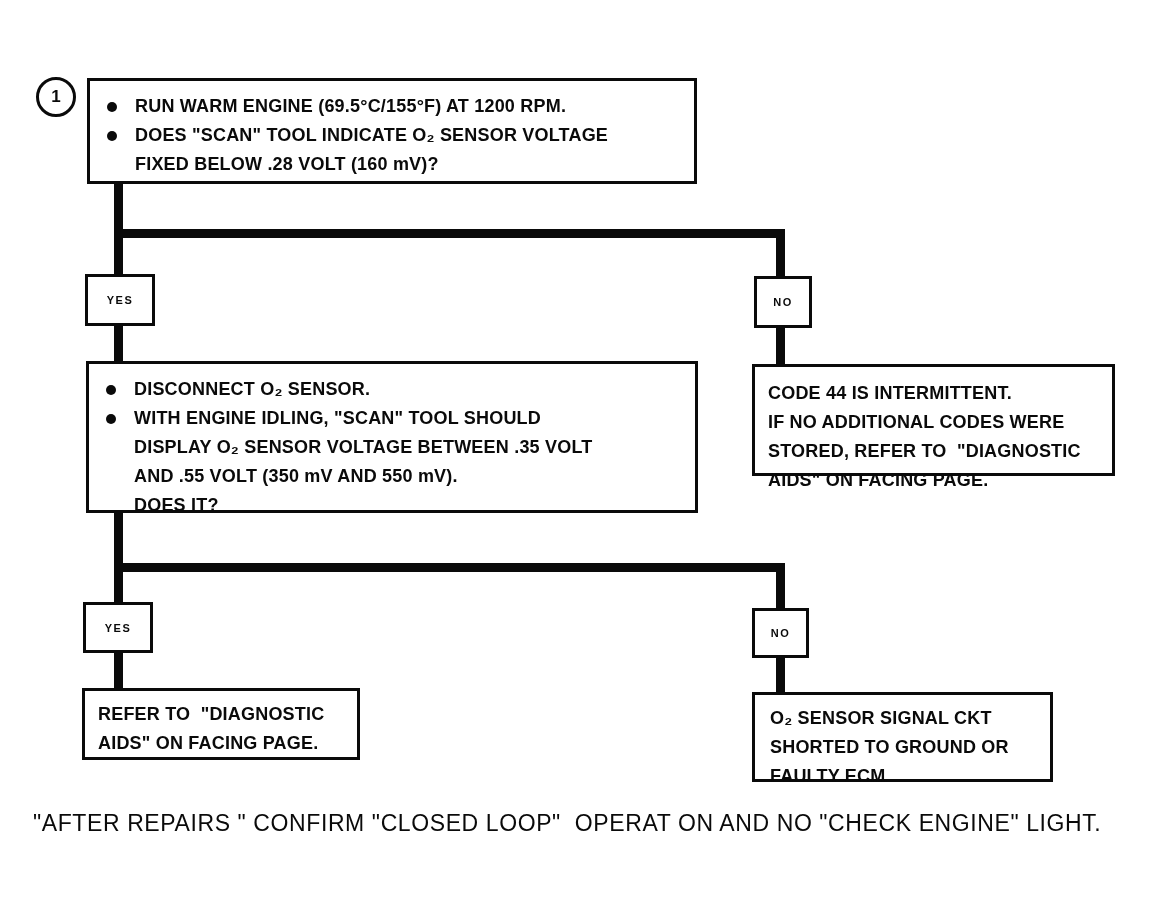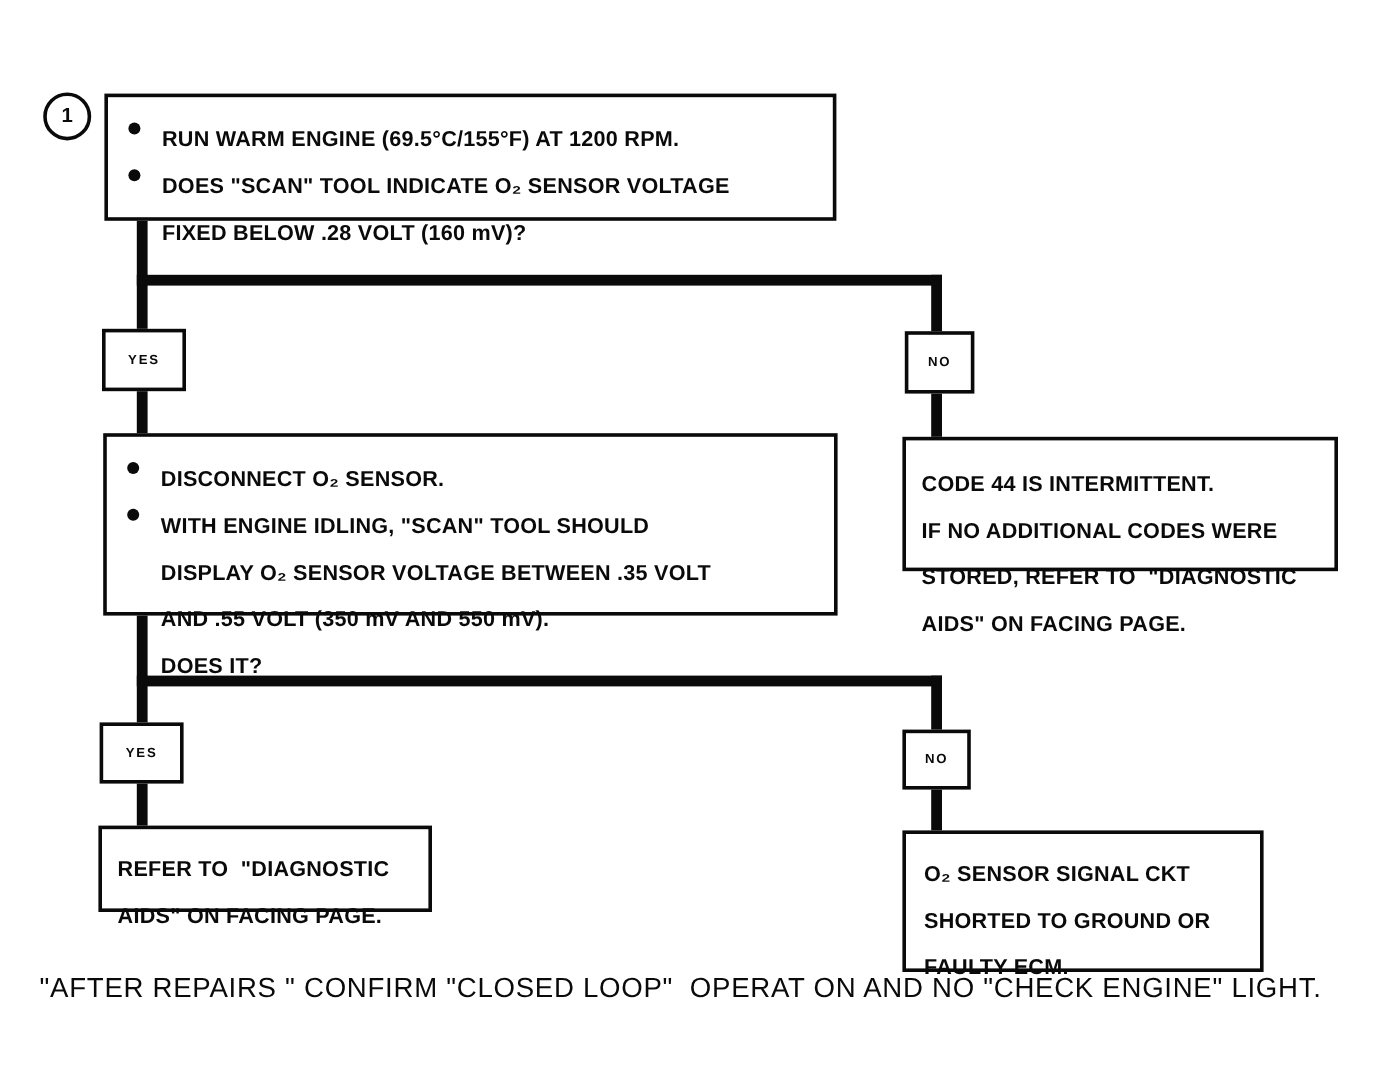--- a/index.html
+++ b/index.html
@@ -29,21 +29,20 @@
     background: #ffffff;
     font-weight: 700;
     letter-spacing: 0.2px;
   }
   .dec {
     font-size: 18px;
   }
   .ln {
     line-height: 29px;
     white-space: pre;
-    margin-top: 10px;
   }
   .bullet-item {
     display: flex;
     align-items: flex-start;
   }
   .dot {
     flex: none;
     width: 10px;
     height: 10px;
     border-radius: 50%;
@@ -76,21 +75,21 @@
     font-size: 17px;
   }
   .b-decision1 { left: 87px;  top: 78px;  width: 610px; height: 106px; padding: 11px 8px 0 17px; }
   .b-yes1      { left: 85px;  top: 274px; width: 70px;  height: 52px; }
   .b-no1       { left: 754px; top: 276px; width: 58px;  height: 52px; }
   .b-decision2 { left: 86px;  top: 361px; width: 612px; height: 152px; padding: 11px 8px 0 17px; }
   .b-interm    { left: 752px; top: 364px; width: 363px; height: 112px; padding: 12px 8px 0 13px; }
   .b-yes2      { left: 83px;  top: 602px; width: 70px;  height: 51px; }
   .b-no2       { left: 752px; top: 608px; width: 57px;  height: 50px; }
   .b-refer     { left: 82px;  top: 688px; width: 278px; height: 72px;  padding: 9px 8px 0 13px; }
-  .b-shorted   { left: 752px; top: 692px; width: 301px; height: 118px;  padding: 9px 8px 0 15px; }
+  .b-shorted   { left: 752px; top: 692px; width: 301px; height: 90px;  padding: 9px 8px 0 15px; }
 
   .c-v1  { left: 114px; top: 181px; width: 9px; height: 96px; }
   .c-h1  { left: 114px; top: 229px; width: 671px; height: 9px; }
   .c-v1r { left: 776px; top: 229px; width: 9px; height: 50px; }
   .c-v2  { left: 114px; top: 323px; width: 9px; height: 41px; }
   .c-v2r { left: 776px; top: 325px; width: 9px; height: 42px; }
   .c-v3  { left: 114px; top: 510px; width: 9px; height: 95px; }
   .c-h2  { left: 114px; top: 563px; width: 671px; height: 9px; }
   .c-v3r { left: 776px; top: 563px; width: 9px; height: 48px; }
   .c-v4  { left: 114px; top: 650px; width: 9px; height: 41px; }

